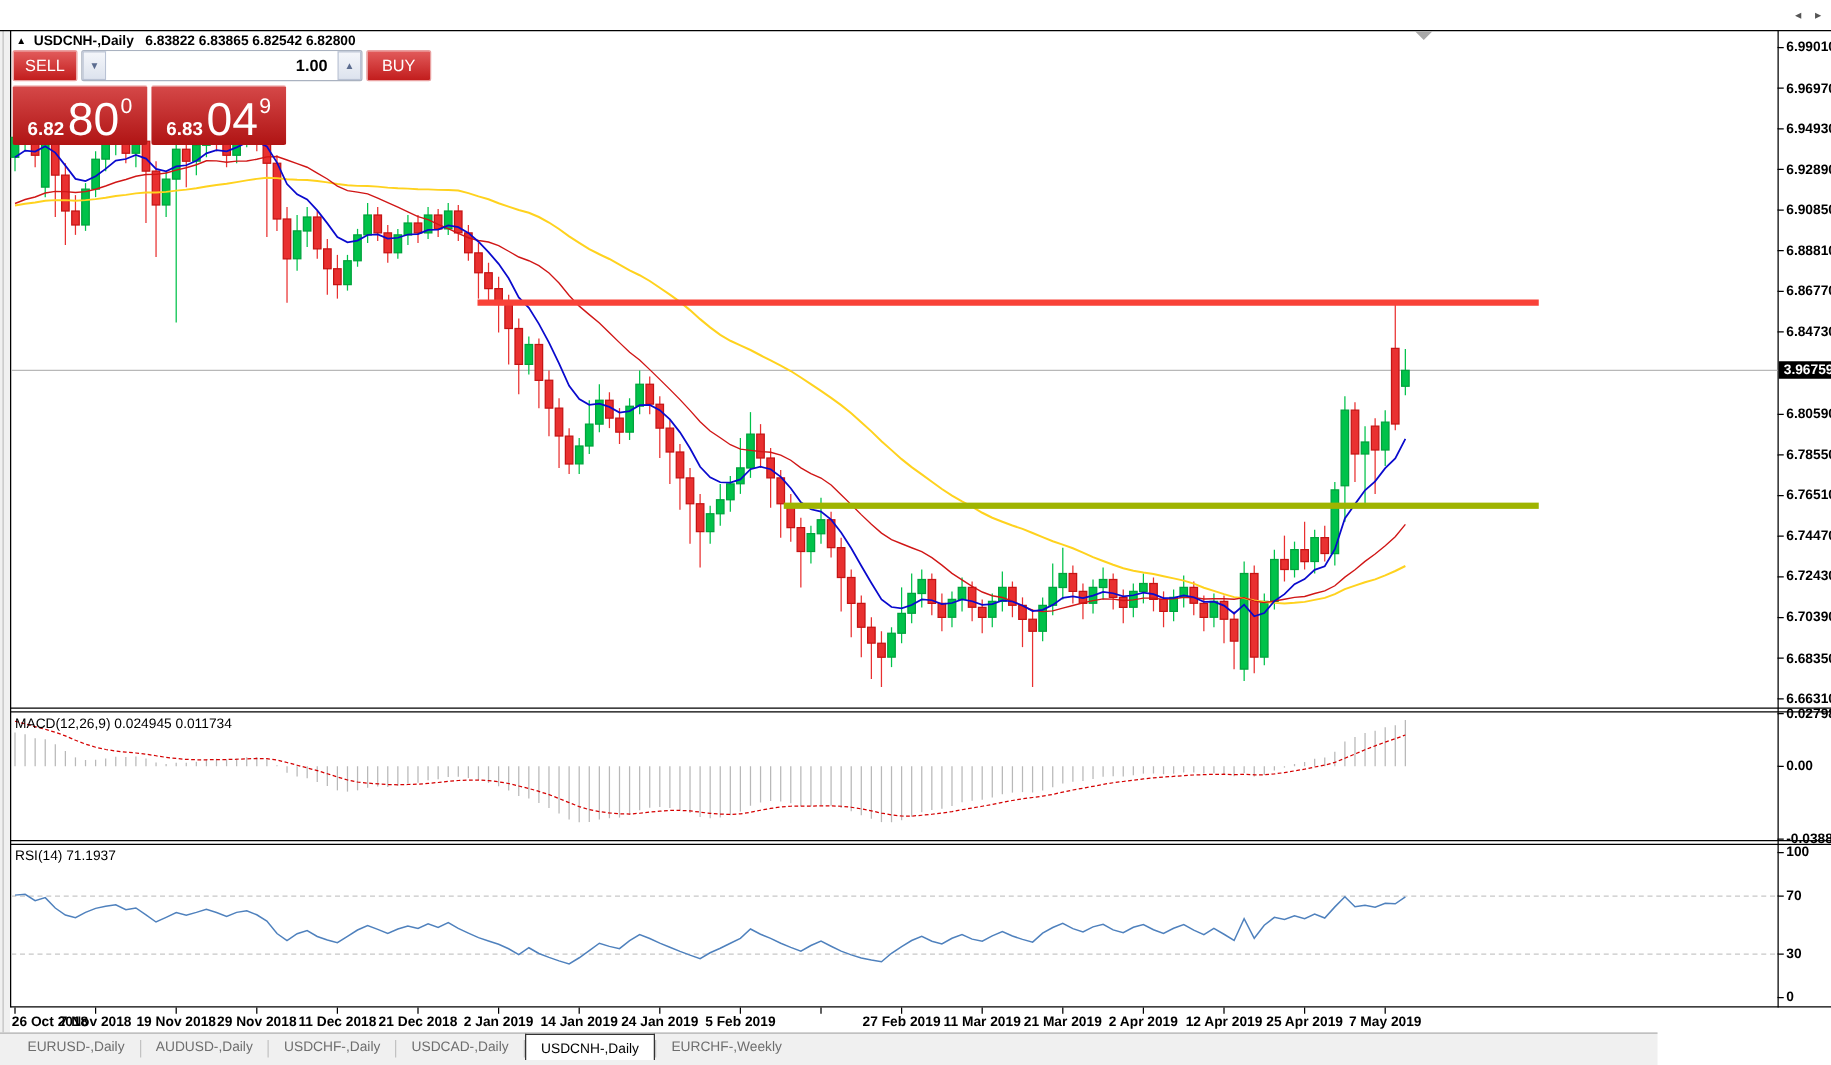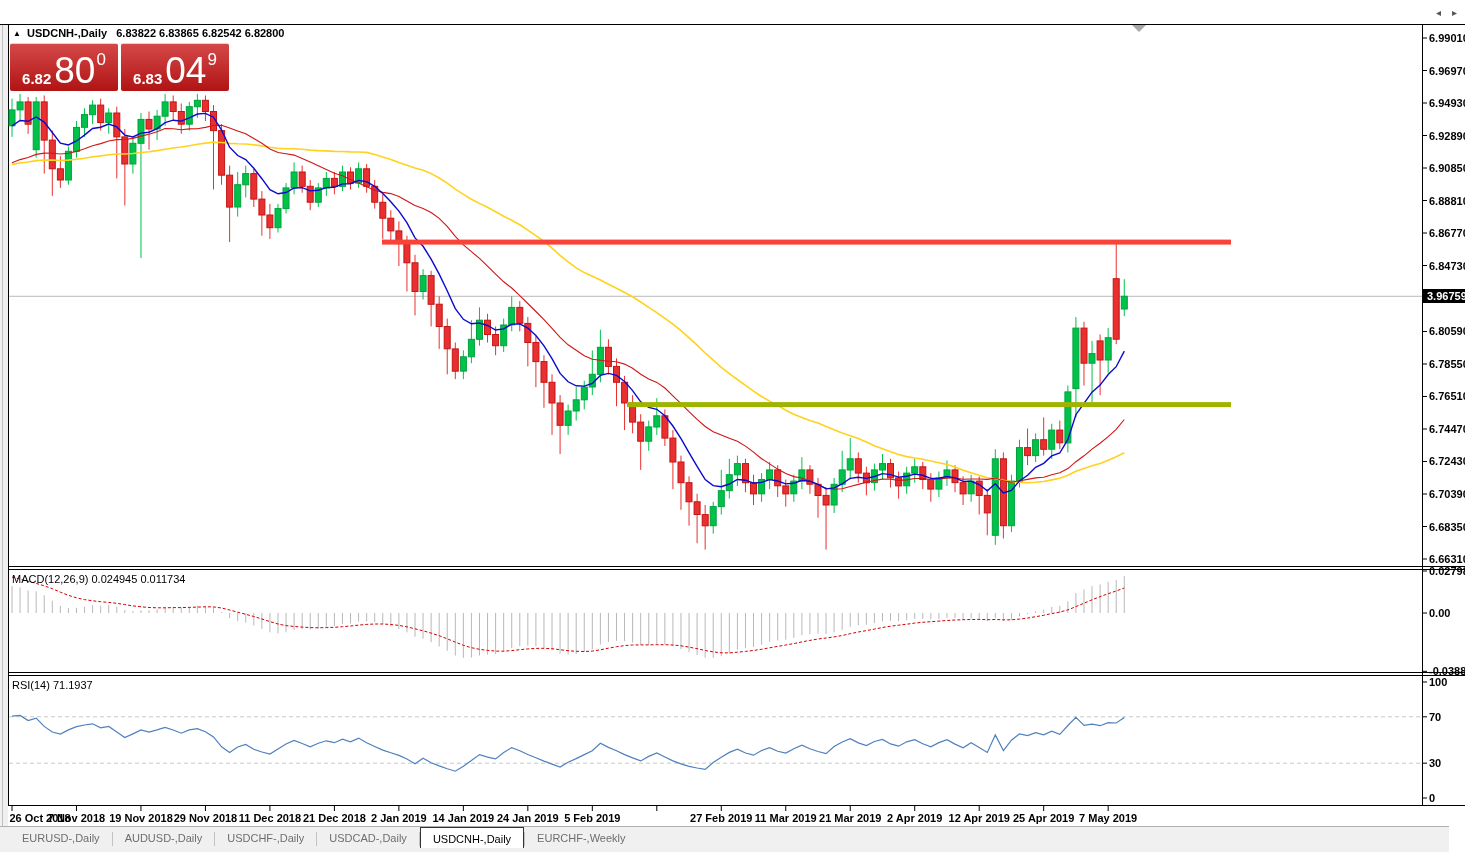--- a/index.html
+++ b/index.html
@@ -38,21 +38,21 @@
           font-family:"Liberation Sans",sans-serif;outline:none;min-width:0;}
   .tp-row2{display:flex;margin-top:3px;}
   .tp-price{flex:1;height:48px;background:linear-gradient(180deg,#d54848,#b01414);border-radius:2px;
             border-top:1px solid #f3caca;color:#fff;display:flex;align-items:flex-end;justify-content:center;
             padding-bottom:5px;cursor:pointer;}
   .tp-price + .tp-price{margin-left:3px;}
   .tp-small{font-size:15px;font-weight:bold;line-height:1;margin-right:3px;}
   .tp-big{font-size:37px;line-height:.82;font-weight:normal;}
   .tp-sup{font-size:17px;line-height:1;position:relative;top:-18px;margin-left:1px;}
   
-  .tabbar{position:absolute;left:0;top:826px;width:1449px;height:26px;background:#f0f0f0;
+  .tabbar{position:absolute;left:0;top:826px;width:1326px;height:26px;background:#f0f0f0;
           border-top:1px solid #b0b0b0;display:flex;align-items:flex-start;padding-left:10px;}
   .tab{padding:4px 12px 3px;color:#6e6e6e;white-space:nowrap;cursor:pointer;position:relative;top:1px;}
   .tab.active{background:#fff;color:#000;border:1px solid #333;border-bottom:none;top:0;padding-top:5px;}
   .tab-sep{width:1px;height:14px;background:#c2c2c2;margin-top:5px;}
   .tab-scroll{position:absolute;top:8px;color:#555;font-size:10px;cursor:pointer;line-height:10px;}
   svg{position:absolute;left:0;top:0;}
 </style>
 </head>
 <body>
 
@@ -551,20 +551,33 @@
     </svg>
 
   <div class="chart-title">
     <span class="marker">▲</span>
     <span>USDCNH-,Daily</span>
     <span>&nbsp;</span>
     <span>6.83822 6.83865 6.82542 6.82800</span>
   </div>
 
   <div class="trade-panel">
+    <div class="tp-row1">
+      <div class="tp-btn">SELL</div>
+      <div class="tp-spingroup">
+        <div class="tp-spin">
+          <span>▼</span>
+        </div>
+        <input class="tp-vol" value="1.00" style="">
+        <div class="tp-spin">
+          <span>▲</span>
+        </div>
+      </div>
+      <div class="tp-btn">BUY</div>
+    </div>
     <div class="tp-row2">
       <div class="tp-price">
         <span class="tp-small">6.82</span>
         <span class="tp-big">80</span>
         <span class="tp-sup">0</span>
       </div>
       <div class="tp-price">
         <span class="tp-small">6.83</span>
         <span class="tp-big">04</span>
         <span class="tp-sup">9</span>

